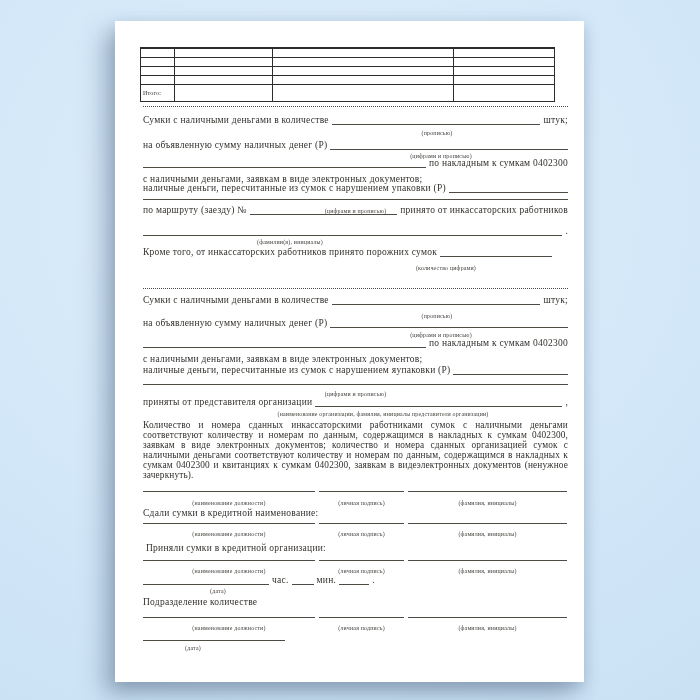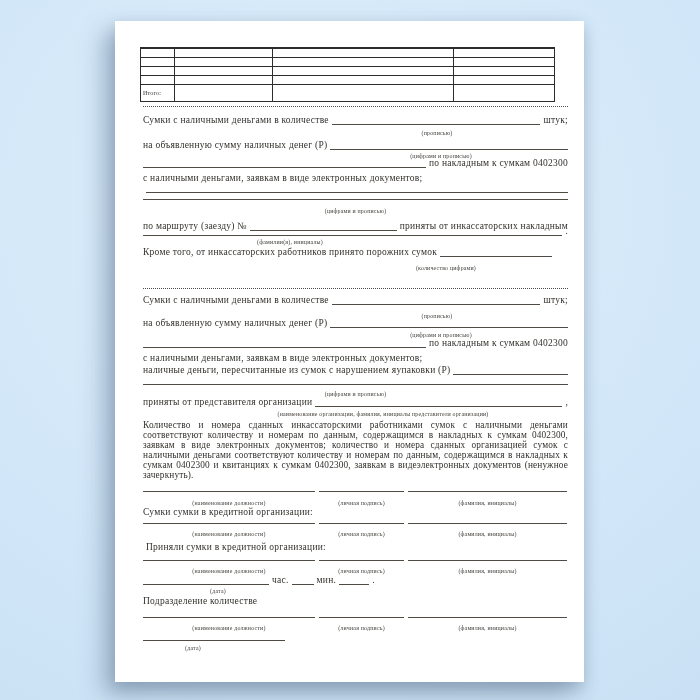--- a/index.html
+++ b/index.html
@@ -17,21 +17,21 @@
   .tbl>div:nth-child(4n){border-right:none;}
   .tbl>div:nth-child(n+17){border-bottom:none;}
   .total-cell{font-size:6px;color:#33302c;display:flex;align-items:center;padding-left:2px;letter-spacing:0.2px;}
   
   .row{position:absolute;left:28px;right:16px;height:11px;display:flex;align-items:flex-end;
     font-size:9.5px;letter-spacing:0.25px;line-height:1;color:#33302c;white-space:nowrap;}
   .fill{flex:1 1 auto;border-bottom:0.9px solid #4f4a44;margin:0 3px 0.5px 3px;min-width:8px;}
   .fill.first{margin-left:0;}
   .fill.last{margin-right:0;}
   .fill.only{margin:0 0 0.5px 0;}
-  .plain{height:10px;align-items:center;}
+  .plain{height:10px;align-items:flex-end;}
   .cap{position:absolute;font-size:5.9px;letter-spacing:0.2px;color:#45413c;text-align:center;white-space:nowrap;overflow:visible;}
   .dotted{position:absolute;left:28px;right:16px;height:0;border-top:1.3px dotted #514c46;}
   .para{position:absolute;left:28px;right:16px;font-size:9.3px;line-height:10px;letter-spacing:0.15px;
     color:#33302c;text-align:justify;}
   
   .sigrow{position:absolute;left:28px;right:17px;height:10px;display:flex;justify-content:space-between;}
   .sigrow span{border-bottom:0.9px solid #4f4a44;align-self:flex-end;}
   .sc1{width:172px;} .sc2{width:85px;} .sc3{width:159px;}
   .capsrow{position:absolute;left:28px;right:17px;height:8px;display:flex;justify-content:space-between;
     font-size:5.9px;letter-spacing:0.2px;color:#45413c;text-align:center;}
@@ -90,31 +90,32 @@
     <div class="row" style="top:136px">
       <span class="fill first"></span>
       <span>по накладным к сумкам 0402300</span>
     </div>
 
     <div class="row plain" style="top:153px">
       <span>с наличными деньгами, заявкам в виде электронных документов;</span>
     </div>
 
     <div class="row" style="top:161px">
+      <span>наличные деньги, пересчитанные из сумок с нарушением упаковки (Р)</span>
       <span class="fill last"></span>
     </div>
     <div class="row" style="top:168px">
       <span class="fill only"></span>
     </div>
     <div class="cap" style="top:187px;left:28px;right:16px">(цифрами и прописью)</div>
 
-    <div class="row" style="top:199px">
+    <div class="row" style="top:183px">
       <span>по маршруту (заезду) №</span>
       <span class="fill"></span>
-      <span>приняты от инкассаторских накладным</span>
+      <span>принято от инкассаторских работников</span>
     </div>
     <div class="row" style="top:204px">
       <span class="fill first"></span>
       <span>.</span>
     </div>
     <div class="cap" style="top:218px;left:28px;width:294px">(фамилии(я), инициалы)</div>
 
     <div class="row" style="top:225px;right:32px">
       <span>Кроме того, от инкассаторских работников принято порожних сумок</span>
       <span class="fill last"></span>
@@ -168,21 +169,21 @@
       <span class="sc1"></span>
       <span class="sc2"></span>
       <span class="sc3"></span>
     </div>
     <div class="capsrow" style="top:479px">
       <span class="sc1">(наименование должности)</span>
       <span class="sc2">(личная подпись)</span>
       <span class="sc3">(фамилия, инициалы)</span>
     </div>
     <div class="row plain" style="top:487px">
-      <span>Сумки сумки в кредитной организации:</span>
+      <span>Сдали сумки в кредитной наименование:</span>
     </div>
 
     <div class="sigrow" style="top:493px">
       <span class="sc1"></span>
       <span class="sc2"></span>
       <span class="sc3"></span>
     </div>
     <div class="capsrow" style="top:510px">
       <span class="sc1">(наименование должности)</span>
       <span class="sc2">(личная подпись)</span>

